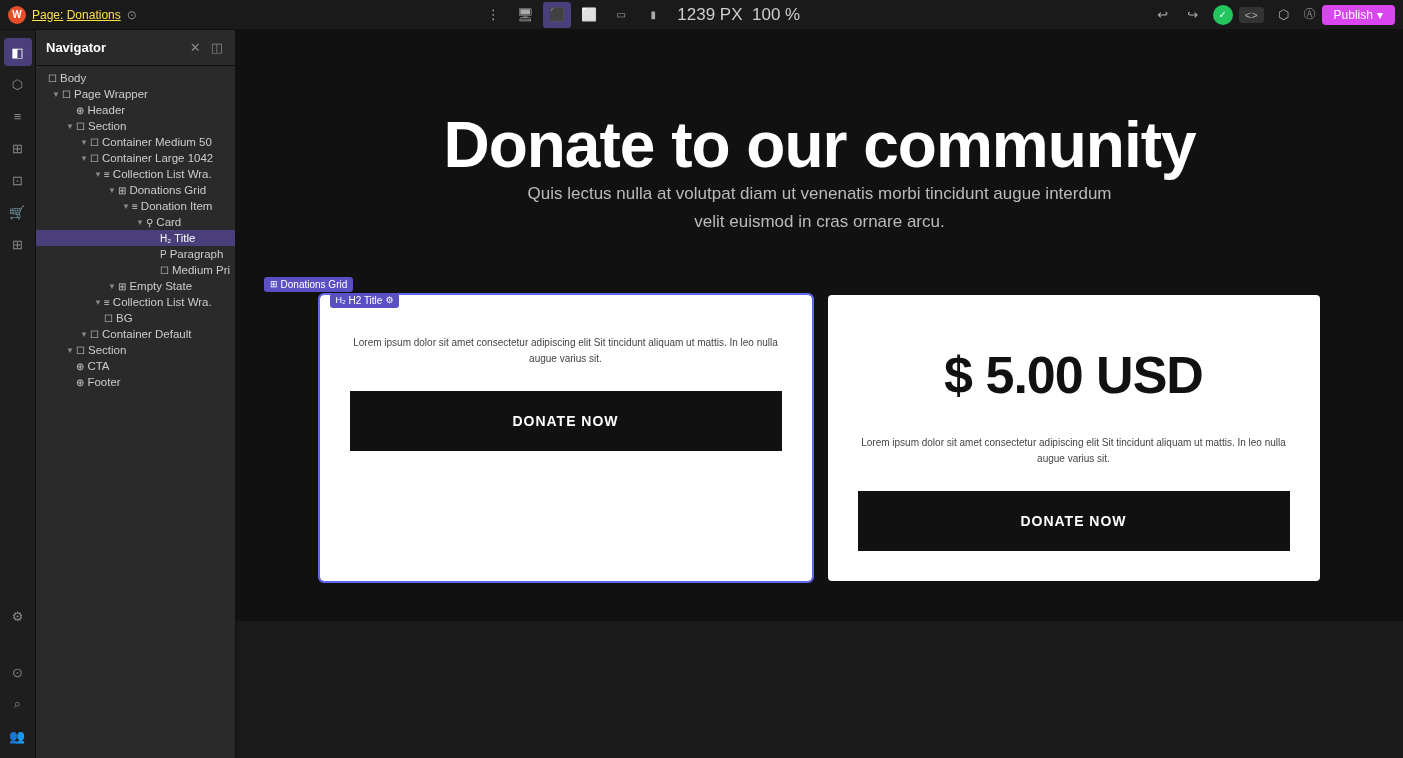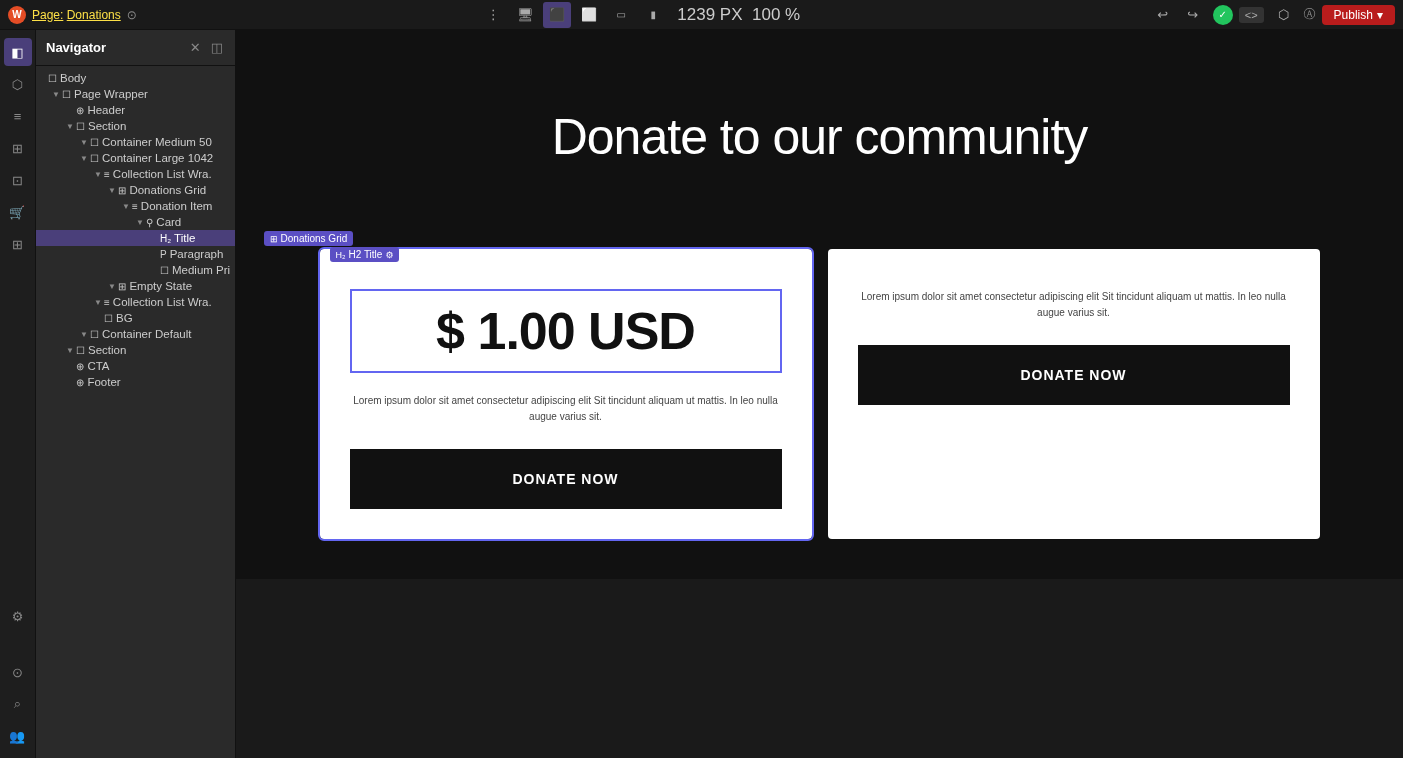--- a/index.html
+++ b/index.html
@@ -25,21 +25,21 @@
       width: 28px; height: 26px; background: transparent; border: none; color: #aaa;
       display: flex; align-items: center; justify-content: center; font-size: 13px; cursor: pointer; border-radius: 3px;
     }
     .topbar-icon-btn.active { background: #4a3f7a; color: #fff; }
     .px-display { font-size: 17px; color: #ccc; margin: 0 6px; }
     .topbar-right { display: flex; align-items: center; gap: 6px; }
     .undo-redo { display: flex; gap: 2px; }
     .status-green { width: 20px; height: 20px; background: #22c55e; border-radius: 50%; display: flex; align-items: center; justify-content: center; font-size: 10px; }
     .code-btn { background: #333; border: none; color: #aaa; padding: 2px 6px; border-radius: 3px; font-size: 11px; cursor: pointer; display: flex; align-items: center; gap: 2px; }
     .publish-btn {
-      background: #b91c1c; border: none; color: white; padding: 3px 12px; border-radius: 4px;
+      background: #d946ef; border: none; color: white; padding: 3px 12px; border-radius: 4px;
       font-size: 12px; cursor: pointer; display: flex; align-items: center; gap: 4px;
     }
 
     
     .main-layout {
       display: flex;
       flex: 1;
       overflow: hidden;
     }
 
@@ -108,24 +108,23 @@
     }
 
     
     .hero-section {
       background: #111;
       padding: 80px 40px 60px;
       text-align: center;
       color: #fff;
     }
     .hero-title {
-      font-size: 50px;
-      font-weight: 400;
+      font-size: 64px;
+      font-weight: 700;
       line-height: 1.1;
-      margin-bottom: 24px;
       letter-spacing: -1px;
     }
     .hero-subtitle {
       font-size: 17px;
       color: #bbb;
       max-width: 600px;
       margin: 0 auto;
       line-height: 1.6;
     }
 
@@ -476,43 +475,44 @@
           <span class="nav-label">Footer</span>
         </div>
       </div>
   </div>
 
   <div class="canvas-area">
     <div class="canvas-content">
 
       <div class="hero-section">
         <h1 class="hero-title">Donate to our community</h1>
+        <p class="hero-subtitle">Quis lectus nulla at volutpat diam ut venenatis morbi tincidunt augue interdum velit euismod in cras ornare arcu.</p>
       </div>
 
       <div class="cards-section">
         <div class="donations-grid-label">
           <div class="grid-label-tag">
             <span style="font-size:9px;">⊞</span>
             <span>Donations Grid</span>
           </div>
         </div>
         <div class="cards-grid" id="cards-grid">
         <div class="donation-card selected-card">
               <div class="card-title-tag">
         <span style="font-size:9px;">H₂</span>
         <span>H2 Title</span>
         <span style="font-size:9px;">⚙</span>
       </div>
-      <div class="card-title-wrapper">
-        <div class="card-amount">$ 1.00 USD</div>
-      </div>
               <p class="card-description">Lorem ipsum dolor sit amet consectetur adipiscing elit Sit tincidunt aliquam ut mattis. In leo nulla augue varius sit.</p>
               <button class="donate-btn">DONATE NOW</button>
             </div>
             <div class="donation-card">
+              <div class="card-title-wrapper" style="border:none;padding:10px 20px;">
+        <div class="card-amount">$ 5.00 USD</div>
+      </div>
               <p class="card-description">Lorem ipsum dolor sit amet consectetur adipiscing elit Sit tincidunt aliquam ut mattis. In leo nulla augue varius sit.</p>
               <button class="donate-btn">DONATE NOW</button>
             </div>
           </div>
       </div>
     </div>
   </div>
 
 </div>
 

